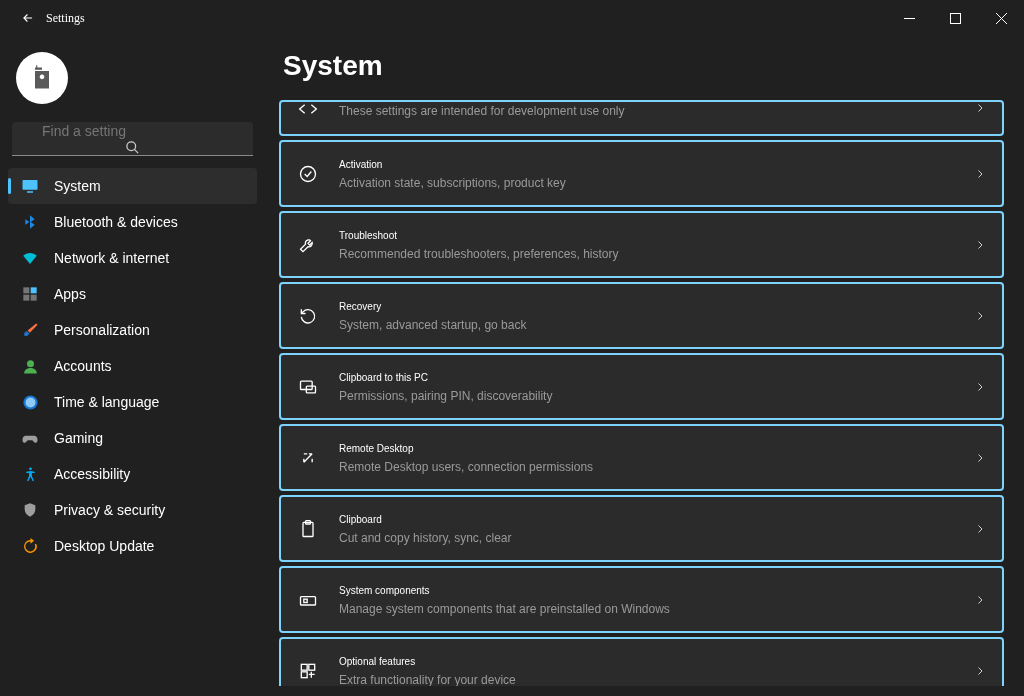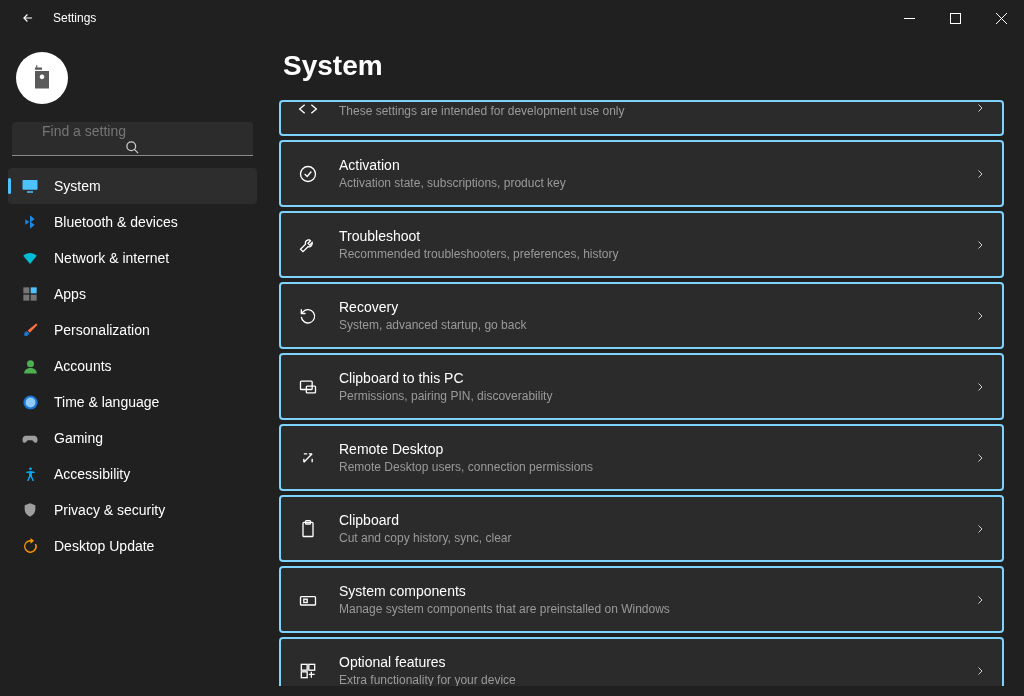--- a/index.html
+++ b/index.html
@@ -1,20 +1,20 @@
 <!DOCTYPE html>
 <html><head>
 <meta charset="utf-8">
 <style>
   * { box-sizing: border-box; margin: 0; padding: 0; font-family: "Segoe UI", sans-serif; }
   body { background: #202020; color: #ffffff; width: 1024px; height: 696px; overflow: hidden; position: relative; }
   
   .titlebar { display:flex; align-items:center; height:36px; padding:0 0 0 14px; }
   .back-btn { width:28px; height:28px; display:flex; align-items:center; justify-content:center; color:#fff; }
-  .titlebar-title { font-size:12px; margin-left:11px; }
+  .titlebar-title { font-size:12px; margin-left:4px;font-family:Liberation Serif, serif; }
   .titlebar-spacer { flex:1; }
   .winctrl { width:46px; height:32px; display:flex; align-items:center; justify-content:center; color:#fff; }
   
   .layout { display:flex; height:calc(100% - 36px); }
   
   .sidebar { width:265px; padding:10px 8px 0 8px; }
   .avatar { width:52px; height:52px; border-radius:50%; background:#fff; margin:6px 0 18px 8px; display:flex; align-items:center; justify-content:center; }
   .avatar svg { width:28px; height:28px; fill:#5a5a5a; }
   
   .search { margin:0 4px 12px 4px; background:#2c2c2c; border-bottom:1px solid #8a8a8a; height:34px; display:flex; align-items:center; padding:0 10px; border-radius:4px 4px 0 0;flex-direction:column; }
@@ -28,21 +28,21 @@
   .nav-item.active::before { content:""; position:absolute; left:0; top:10px; bottom:10px; width:3px; background:#4cc2ff; border-radius:2px; }
   
   .main { flex:1; padding:14px 16px 0 14px; overflow:hidden; }
   .page-title { font-size:28px; font-weight:600; margin-bottom:18px; margin-left:4px; }
   .cards { overflow-y:auto; height:calc(100% - 60px); padding-right:4px; }
   .card { background:#2b2b2b; border:2px solid #7dd3fc; border-radius:4px; margin-bottom:4px; display:flex; align-items:center; padding:14px 16px; min-height:62px; }
   .card.partial { padding-top:0; min-height:32px; align-items:flex-start; }
   .card .cicon { width:22px; height:22px; margin-right:20px; color:#fff; display:flex; align-items:center; justify-content:center; flex-shrink:0; }
   .card.partial .cicon { margin-top:-4px; }
   .card .ctext { flex:1; }
-  .card .ctitle { font-size:14px; line-height:18px; }
+  .card .ctitle { font-size:10px; line-height:18px; }
   .card .csub { font-size:12px; color:#9a9a9a; line-height:16px; margin-top:1px; }
   .card .chev { color:#cfcfcf; margin-left:12px; }
   
   svg { display:block; }
 </style>
 </head>
 <body>
 
 <div class="titlebar">
   <div class="back-btn">

